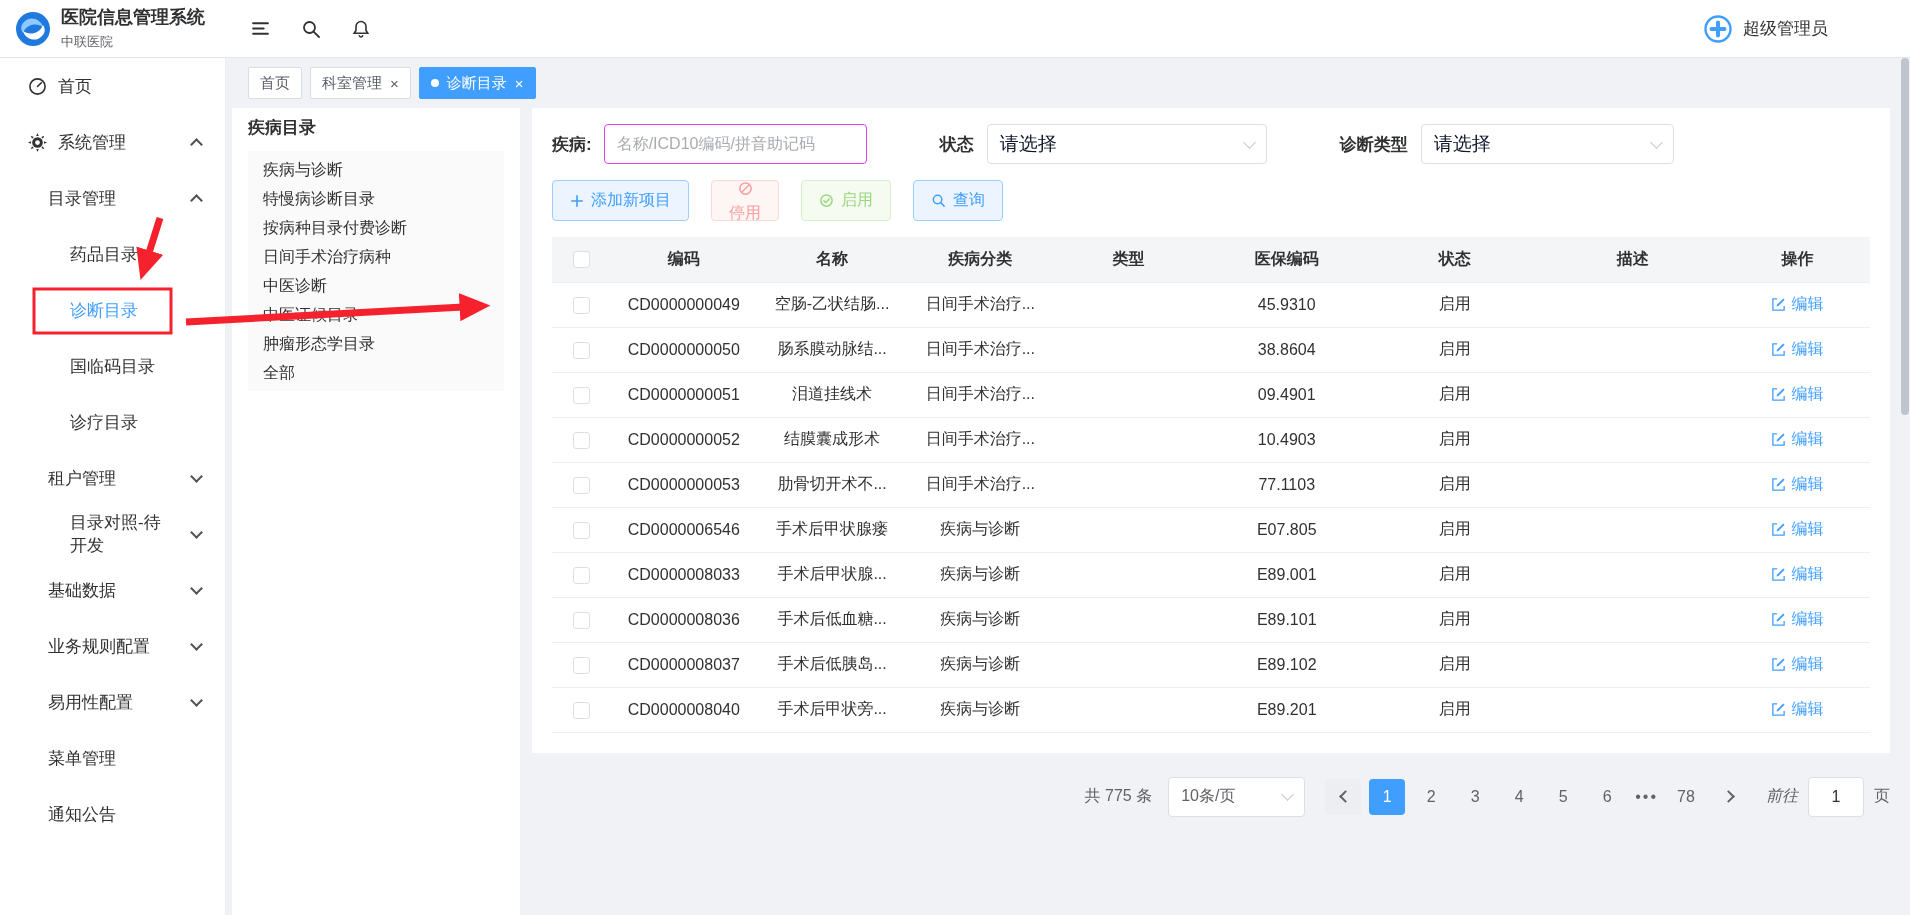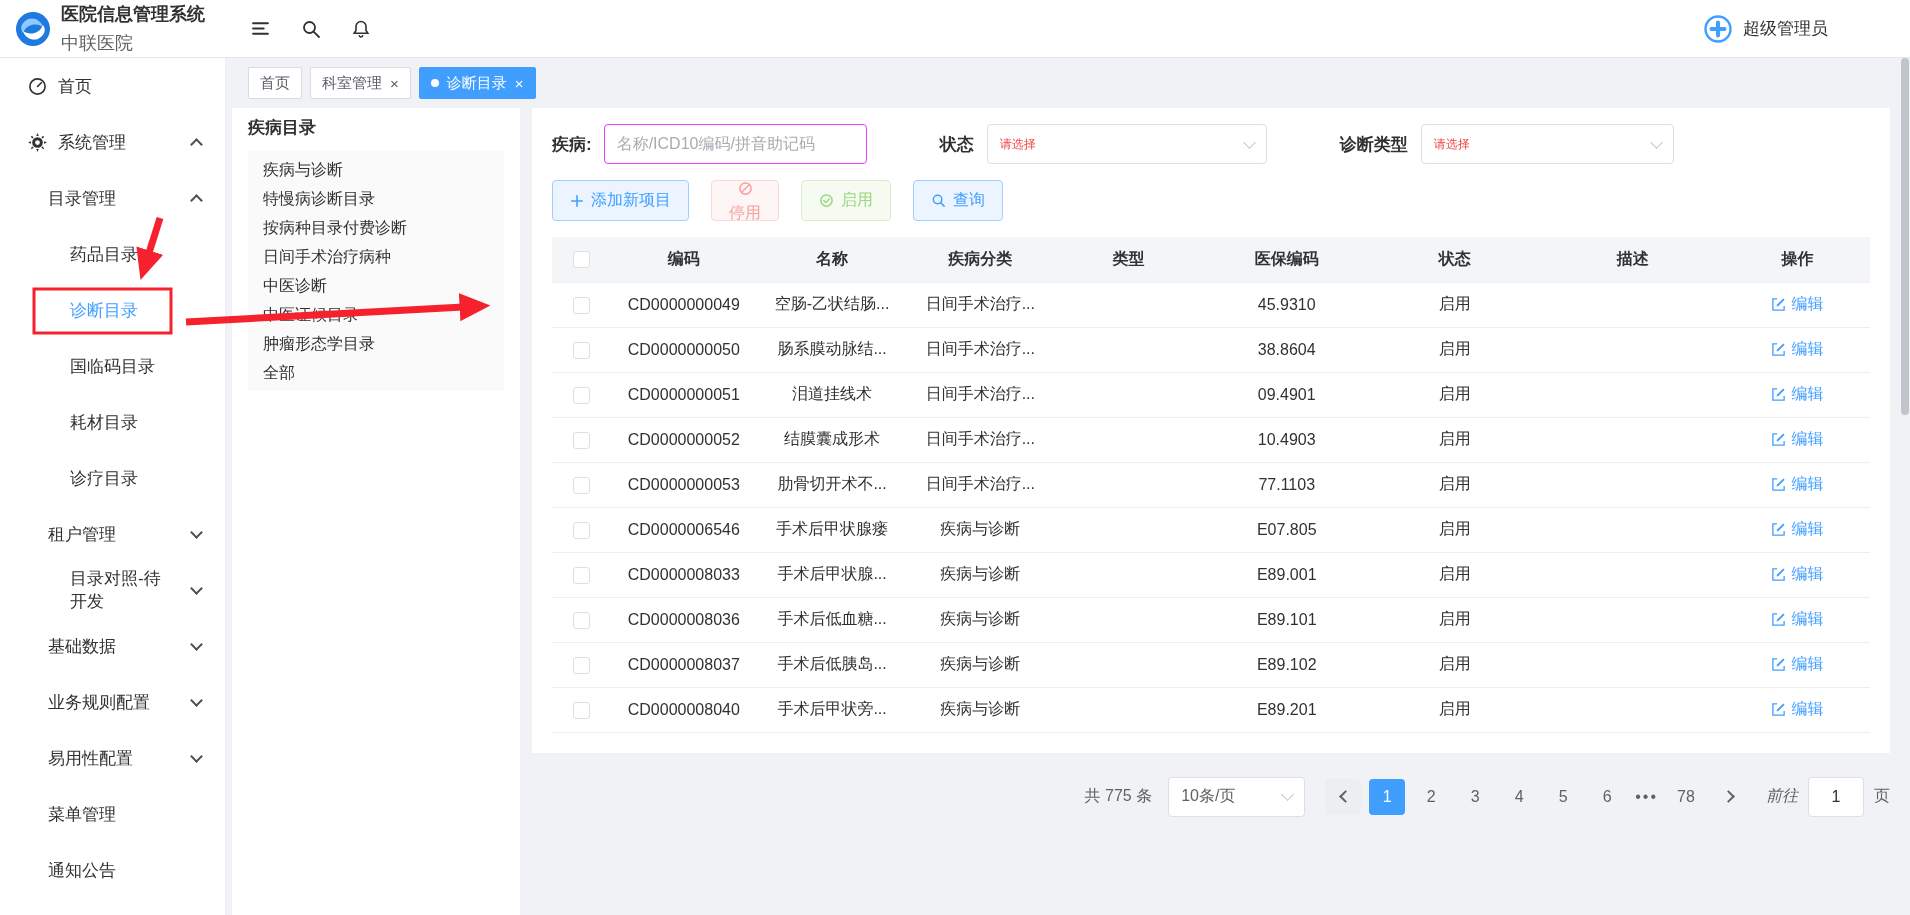--- a/index.html
+++ b/index.html
@@ -10,21 +10,21 @@
     overflow:hidden; position:relative;
   }
   .app { width:100%; height:100%; display:flex; flex-direction:column; }
 
   
   .topbar { height:58px; background:#fff; border-bottom:1px solid #e4e7ed;
             display:flex; align-items:center; flex:none; }
   .brand { width:226px; flex:none; display:flex; align-items:center; gap:9px; padding-left:14px; }
   .brand-text { display:flex; flex-direction:column; line-height:1.15; }
   .brand-title { font-size:18px; font-weight:bold; color:#303133; }
-  .brand-sub { font-size:18px; color:#606266; margin-top:8px; }
+  .brand-sub { font-size:13px; color:#606266; margin-top:8px; }
   .top-icons { display:flex; align-items:center; gap:30px; margin-left:24px; }
   .icon-btn { display:flex; align-items:center; cursor:pointer; }
   .top-right { margin-left:auto; display:flex; align-items:center; gap:10px; padding-right:82px; cursor:pointer; }
   .user-name { font-size:17px; color:#303133; }
 
   
   .body-row { flex:1; display:flex; min-height:0; }
 
   
   .sidebar { width:226px; flex:none; background:#fff; border-right:1px solid #ebeef5; overflow:hidden; }
@@ -64,21 +64,21 @@
 
   .filter-row { display:flex; align-items:center; margin-bottom:16px; }
   .f-label { font-weight:bold; font-size:17px; color:#303133; flex:none; }
   .disease-input { width:263px; height:40px; border:1px solid #d946ef; border-radius:4px;
                    margin-left:12px; padding:0 12px; font-size:16px; color:#303133;
                    font-family:inherit; outline:none; }
   .disease-input::placeholder { color:#a8abb2; }
   .select { height:40px; border:1px solid #dcdfe6; border-radius:4px; background:#fff;
             display:flex; align-items:center; justify-content:space-between;
             padding:0 12px; cursor:pointer; }
-  .select .ph { color:#ef4444; font-size:12px; }
+  .select .ph { color:#0f172a; font-size:19px; }
   .schev { width:9px; height:9px; border-right:1.8px solid #c0c4cc; border-bottom:1.8px solid #c0c4cc;
            transform:rotate(45deg); margin-top:-4px; flex:none; }
   .w280 { width:280px; margin-left:13px; }
   .w253 { width:253px; margin-left:13px; }
   .gap1 { margin-left:73px; }
   .gap2 { margin-left:73px; }
 
   .toolbar { display:flex; align-items:center; gap:22px; margin-bottom:16px; }
   .btn { height:41px; display:inline-flex; align-items:center; gap:7px; padding:0 17px;
          border-radius:4px; font-size:16px; cursor:pointer; border:1px solid transparent;
@@ -198,23 +198,20 @@
         <i class="chev up"></i>
       </div>
       <div class="side-item lvl3">
         <span>药品目录</span>
       </div>
       <div class="side-item lvl3 active">
         <span>诊断目录</span>
       </div>
       <div class="side-item lvl3">
         <span>国临码目录</span>
-      </div>
-      <div class="side-item lvl3">
-        <span>耗材目录</span>
       </div>
       <div class="side-item lvl3">
         <span>诊疗目录</span>
       </div>
       <div class="side-item lvl2">
         <span>租户管理</span>
         <i class="chev down"></i>
       </div>
       <div class="side-item lvl3">
         <span>目录对照-待开发</span>

